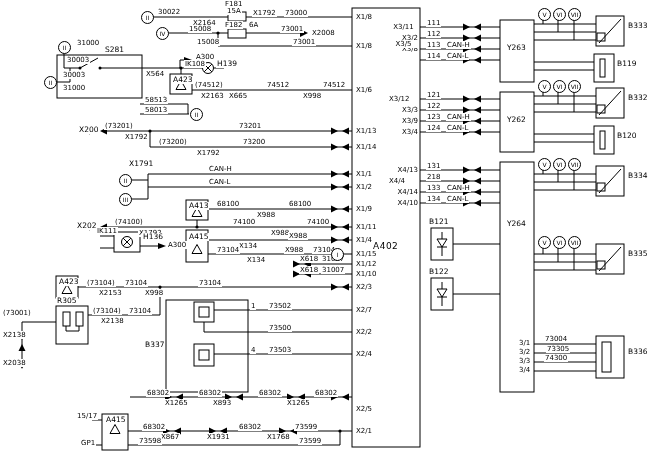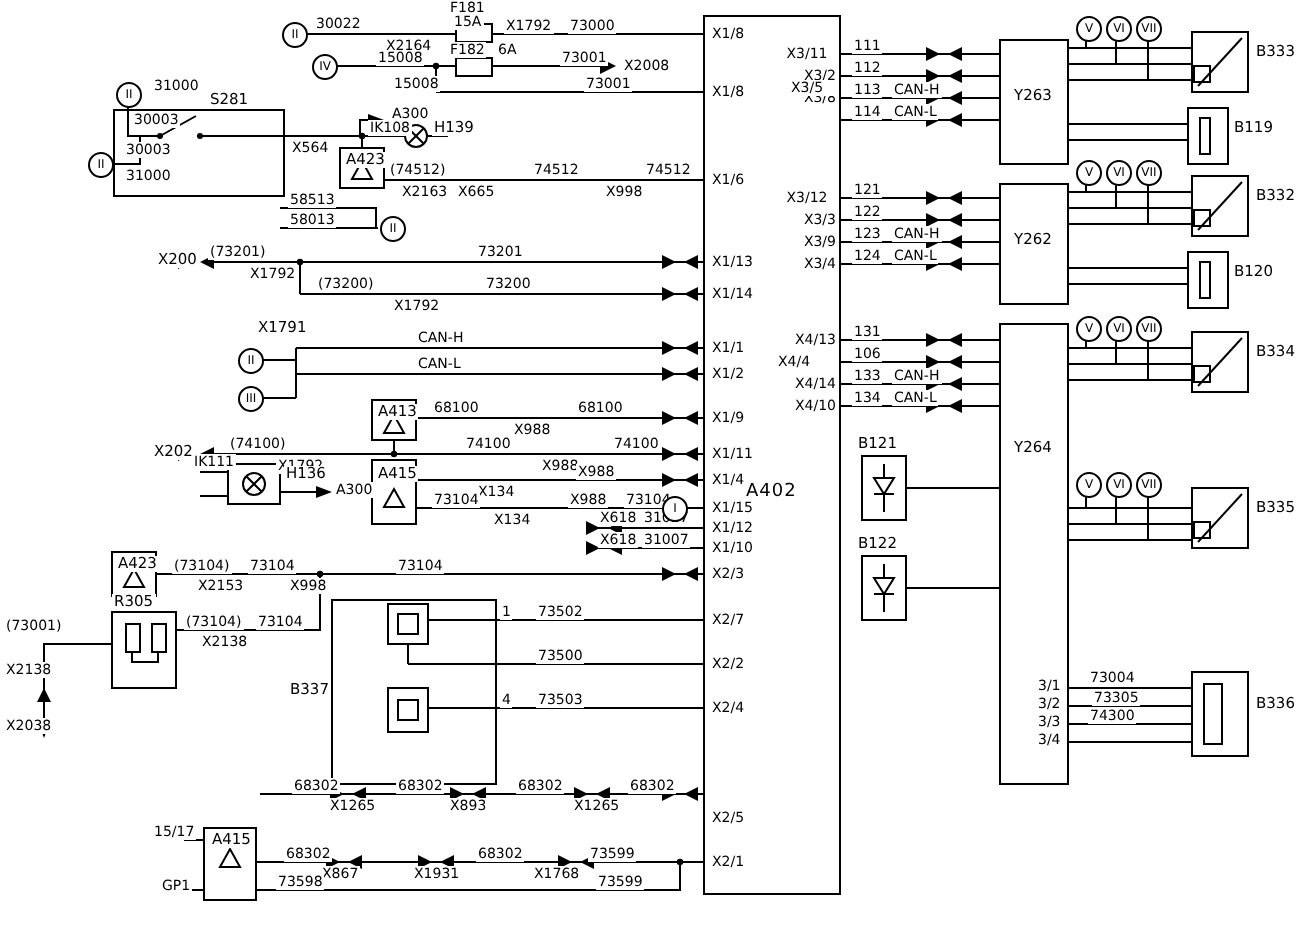--- a/index.html
+++ b/index.html
@@ -227,21 +227,21 @@
 <div class="lbl" style="left:355px;top:283px">X2/3</div>
 <div class="lbl" style="left:355px;top:306px">X2/7</div>
 <div class="lbl" style="left:355px;top:328px">X2/2</div>
 <div class="lbl" style="left:355px;top:350px">X2/4</div>
 <div class="lbl" style="left:355px;top:405px">X2/5</div>
 <div class="lbl" style="left:355px;top:427px">X2/1</div>
 <div class="lbl" style="left:388px;top:23px;width:29px;text-align:center">X3/11</div>
 <div class="lbl" style="left:388px;top:34px;width:29px;text-align:right">X3/2</div>
 <div class="lbl" style="left:388px;top:45px;width:29px;text-align:right">X3/8</div>
 <div class="lbl" style="left:388px;top:40px;width:29px;text-align:center">X3/5</div>
-<div class="lbl" style="left:388px;top:95px;width:29px;text-align:center">X3/12</div>
+<div class="lbl" style="left:388px;top:95px;width:29px;text-align:left">X3/12</div>
 <div class="lbl" style="left:388px;top:106px;width:29px;text-align:right">X3/3</div>
 <div class="lbl" style="left:388px;top:117px;width:29px;text-align:right">X3/9</div>
 <div class="lbl" style="left:388px;top:128px;width:29px;text-align:right">X3/4</div>
 <div class="lbl" style="left:388px;top:166px;width:29px;text-align:right">X4/13</div>
 <div class="lbl" style="left:388px;top:177px;width:29px;">X4/4</div>
 <div class="lbl" style="left:388px;top:188px;width:29px;text-align:right">X4/14</div>
 <div class="lbl" style="left:388px;top:199px;width:29px;text-align:right">X4/10</div>
 
 <div class="lbl" style="left:157px;top:8px">30022</div>
 <div class="lbl" style="left:192px;top:19px">X2164</div>
@@ -334,21 +334,21 @@
 <div class="lbl" style="left:250px;top:346px">4</div>
 <div class="lbl" style="left:268px;top:302px">73502</div>
 <div class="lbl" style="left:268px;top:324px">73500</div>
 <div class="lbl" style="left:268px;top:346px">73503</div>
 
 <div class="lbl" style="left:146px;top:389px">68302</div>
 <div class="lbl" style="left:198px;top:389px">68302</div>
 <div class="lbl" style="left:258px;top:389px">68302</div>
 <div class="lbl" style="left:314px;top:389px">68302</div>
 <div class="lbl" style="left:164px;top:399px">X1265</div>
-<div class="lbl" style="left:224px;top:399px">X893</div>
+<div class="lbl" style="left:212px;top:399px">X893</div>
 <div class="lbl" style="left:286px;top:399px">X1265</div>
 <div class="lbl comp" style="left:105px;top:416px">A415</div>
 <div class="lbl" style="left:76px;top:412px">15/17</div>
 <div class="lbl" style="left:80px;top:439px">GP1</div>
 <div class="lbl" style="left:142px;top:423px">68302</div>
 <div class="lbl" style="left:160px;top:433px">X867</div>
 <div class="lbl" style="left:206px;top:433px">X1931</div>
 <div class="lbl" style="left:238px;top:423px">68302</div>
 <div class="lbl" style="left:294px;top:423px">73599</div>
 <div class="lbl" style="left:266px;top:433px">X1768</div>
@@ -361,21 +361,21 @@
 <div class="lbl" style="left:446px;top:41px">CAN-H</div>
 <div class="lbl" style="left:426px;top:52px">114</div>
 <div class="lbl" style="left:446px;top:52px">CAN-L</div>
 <div class="lbl" style="left:426px;top:91px">121</div>
 <div class="lbl" style="left:426px;top:102px">122</div>
 <div class="lbl" style="left:426px;top:113px">123</div>
 <div class="lbl" style="left:446px;top:113px">CAN-H</div>
 <div class="lbl" style="left:426px;top:124px">124</div>
 <div class="lbl" style="left:446px;top:124px">CAN-L</div>
 <div class="lbl" style="left:426px;top:162px">131</div>
-<div class="lbl" style="left:426px;top:173px">106</div>
+<div class="lbl" style="left:426px;top:173px">218</div>
 <div class="lbl" style="left:426px;top:184px">133</div>
 <div class="lbl" style="left:446px;top:184px">CAN-H</div>
 <div class="lbl" style="left:426px;top:195px">134</div>
 <div class="lbl" style="left:446px;top:195px">CAN-L</div>
 
 <div class="lbl comp" style="left:506px;top:44px">Y263</div>
 <div class="lbl comp" style="left:506px;top:116px">Y262</div>
 <div class="lbl comp" style="left:506px;top:220px">Y264</div>
 <div class="lbl comp" style="left:428px;top:218px">B121</div>
 <div class="lbl comp" style="left:428px;top:268px">B122</div>

